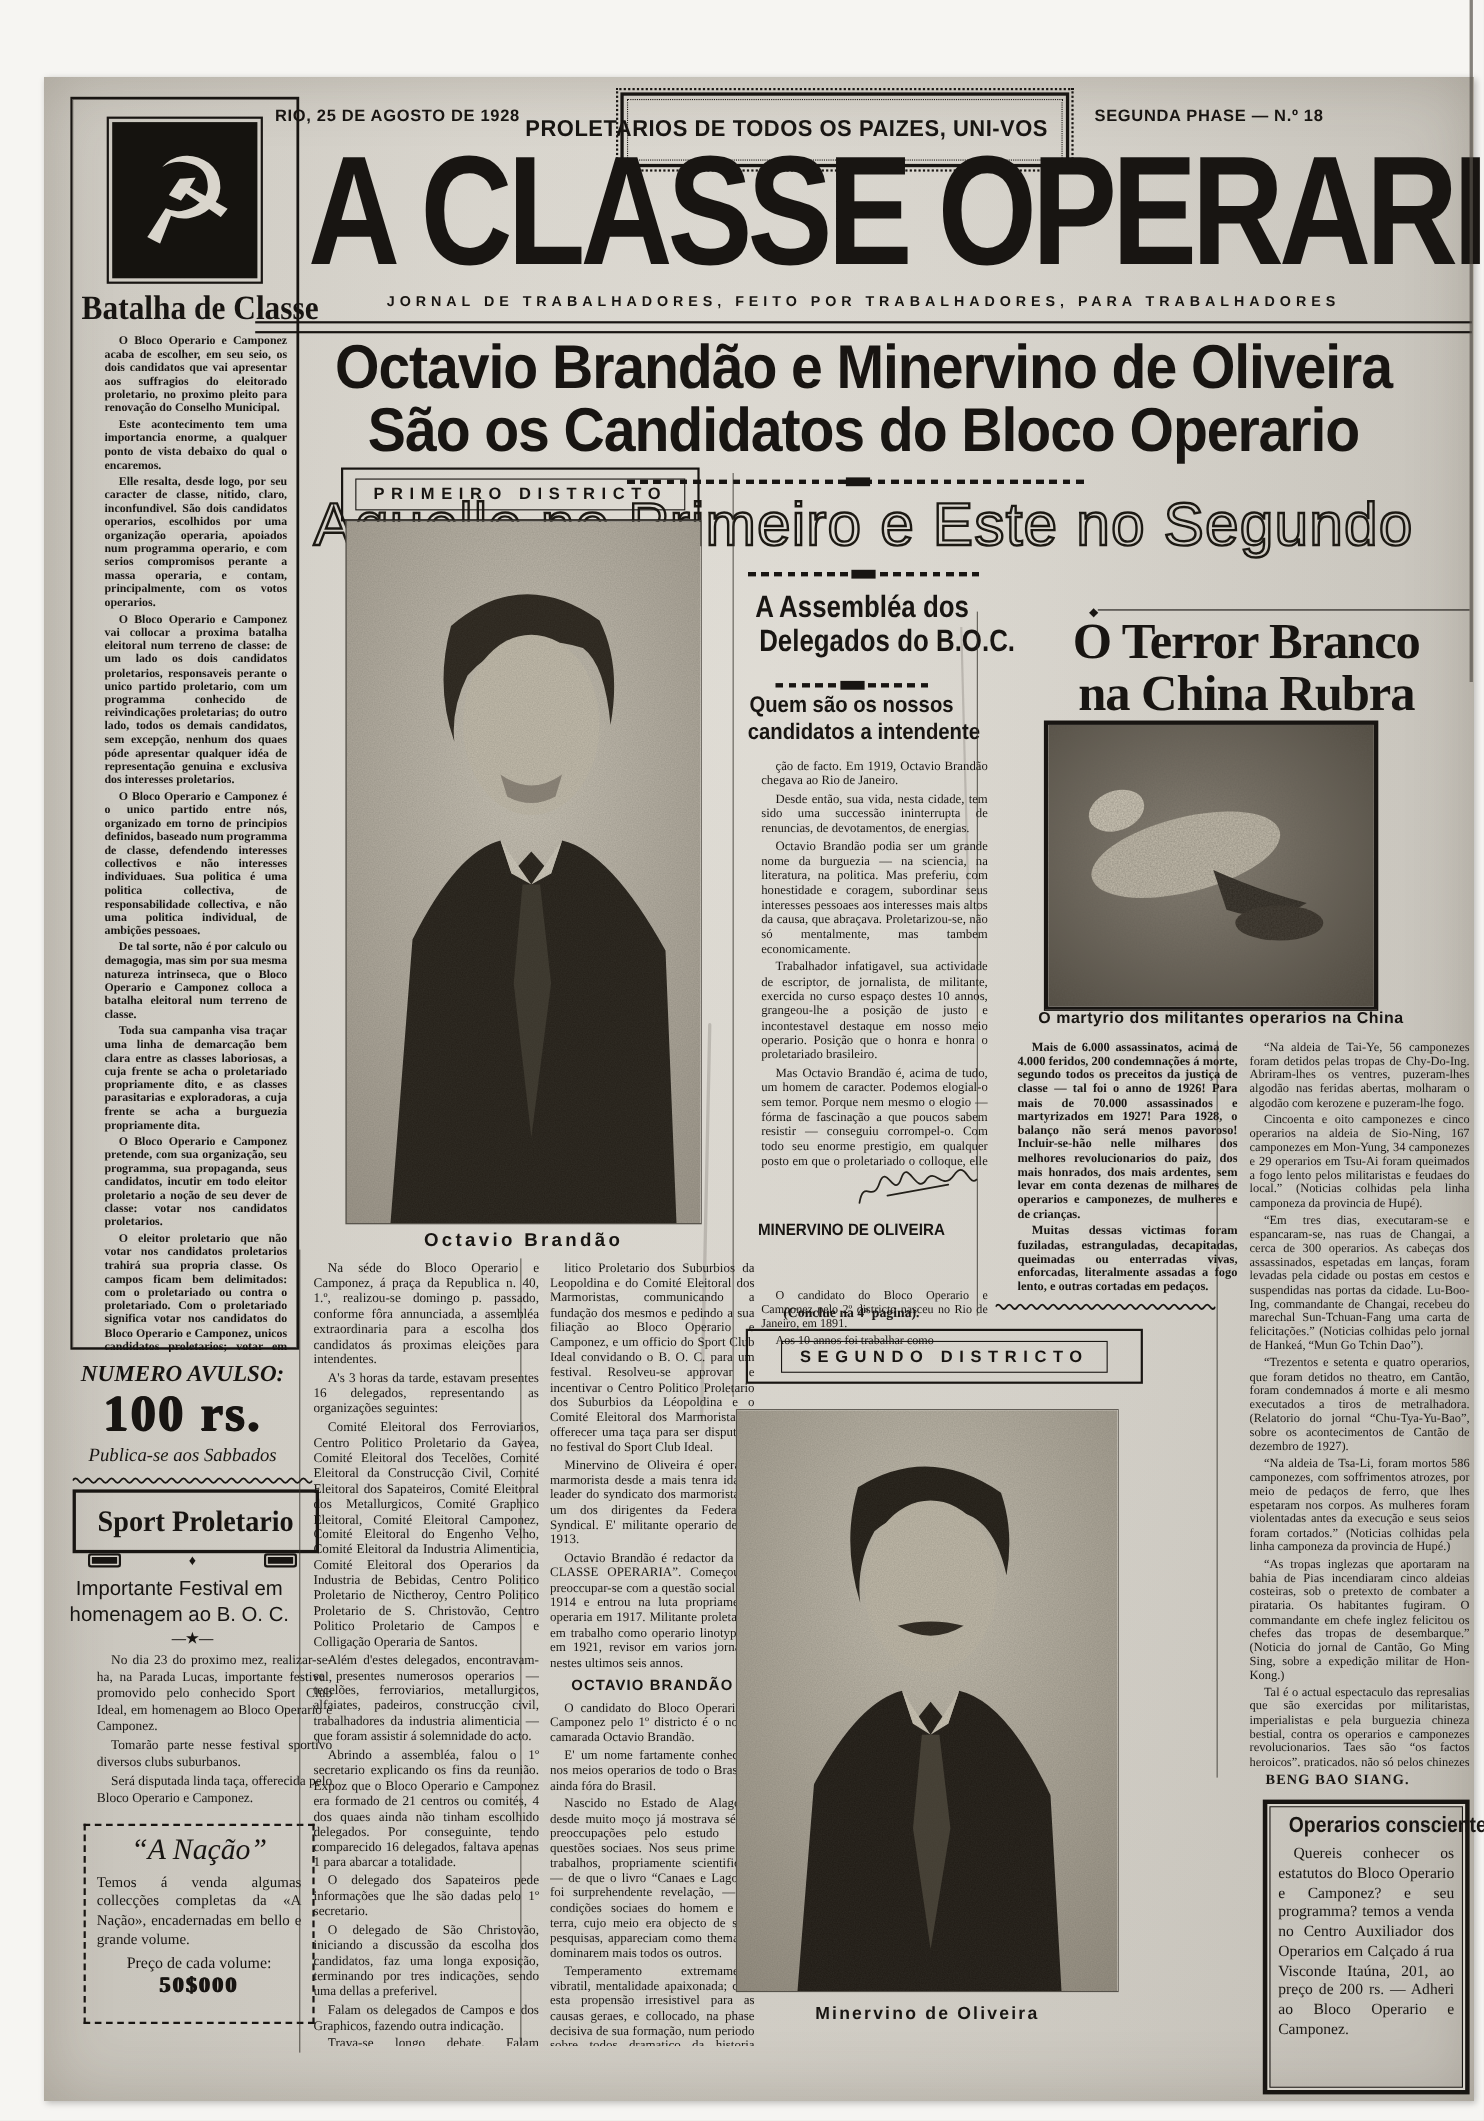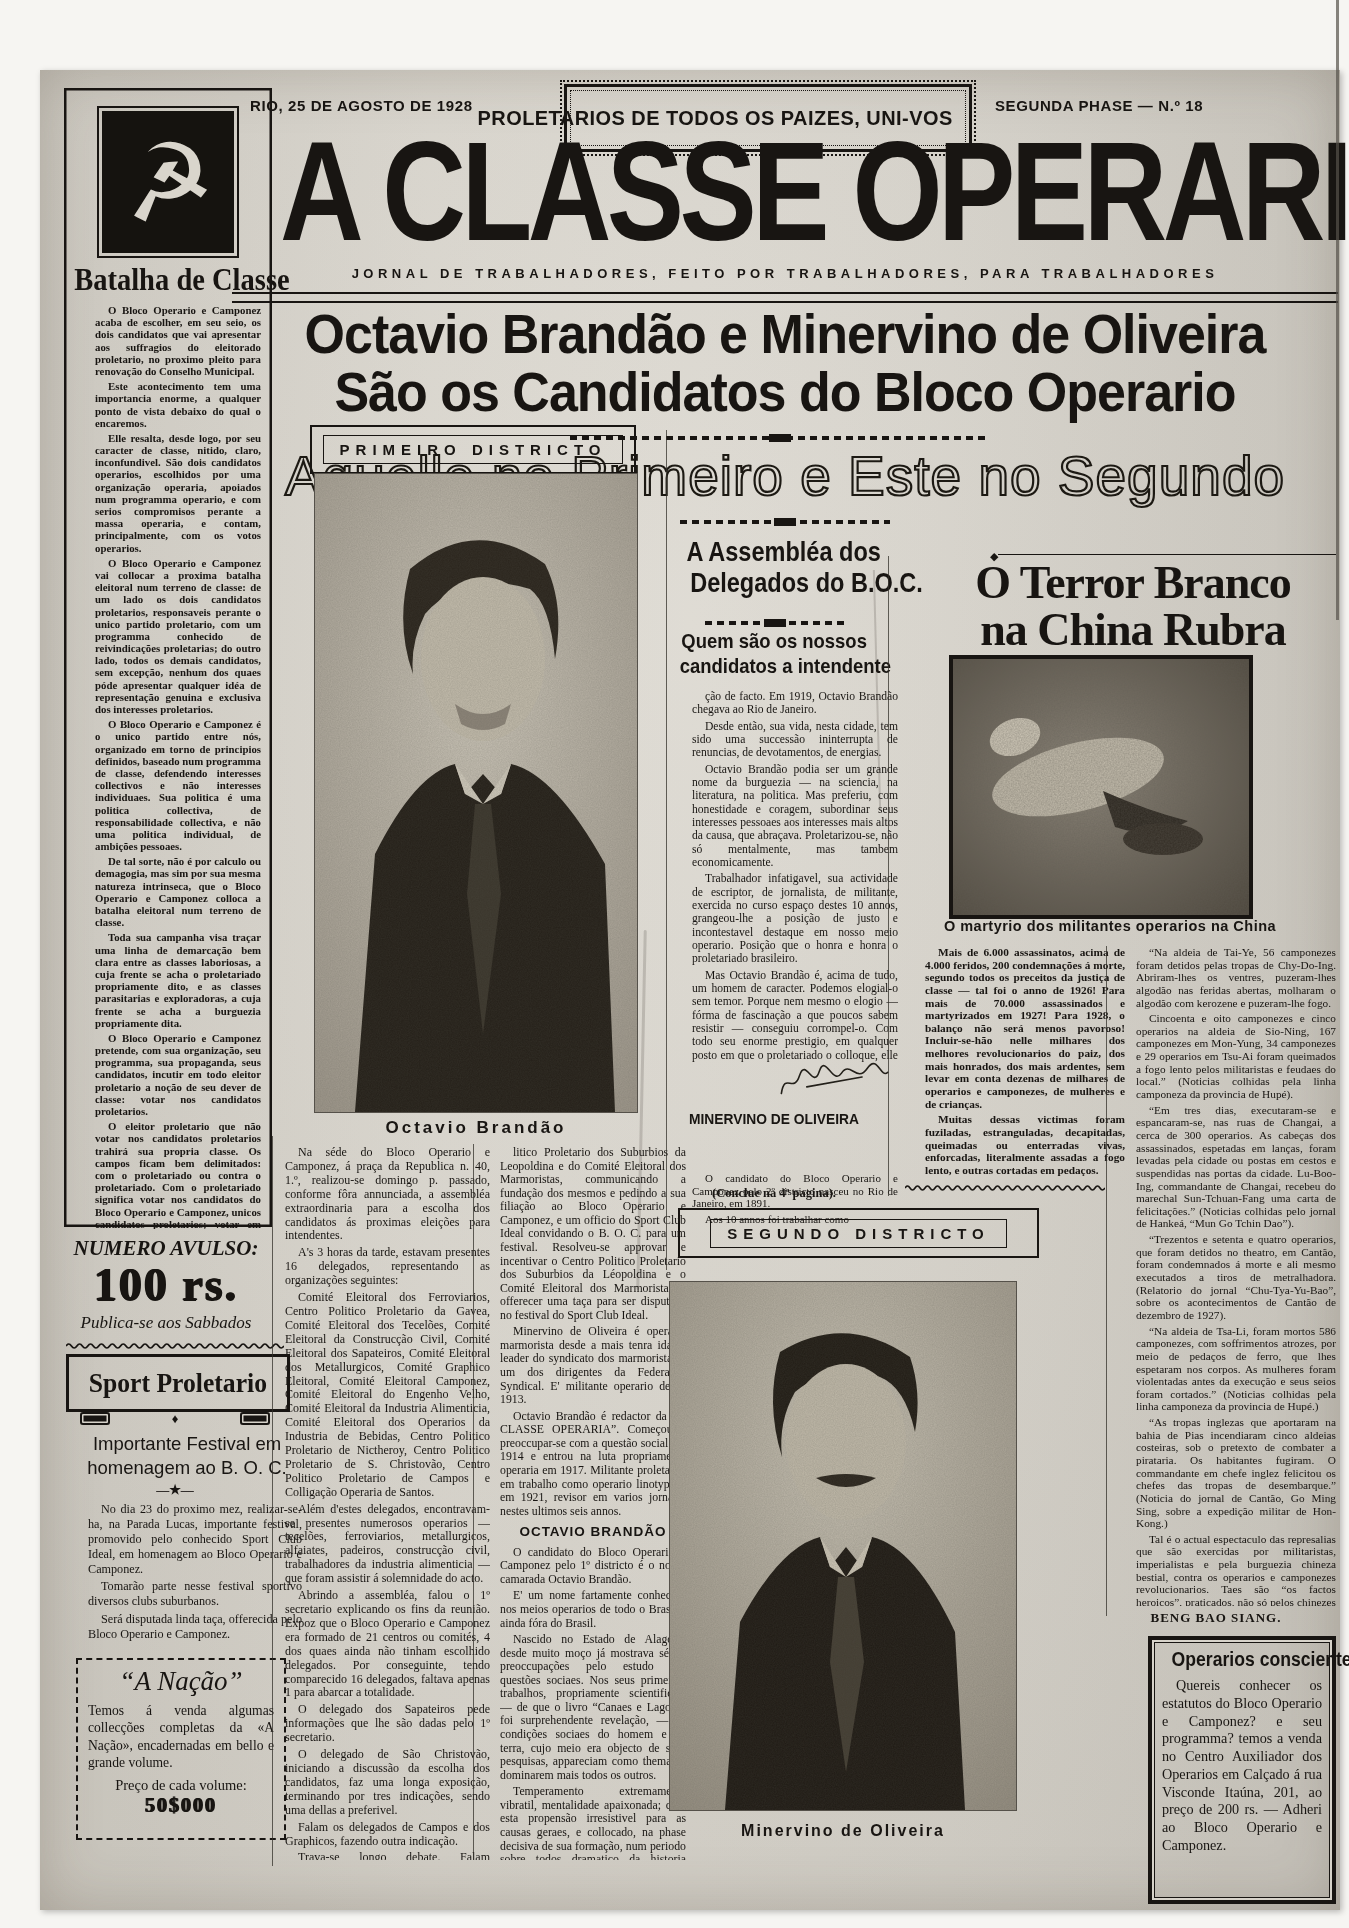--- a/index.html
+++ b/index.html
@@ -52,21 +52,21 @@
   #numero{left:20px;top:1166px;width:212px;text-align:center;}
   #numero .lbl{font-style:italic;font-weight:bold;font-size:21px;}
   #numero .price{font-size:46px;font-weight:bold;letter-spacing:2px;line-height:1.05;
      text-shadow:.8px 0 currentColor,-.8px 0 currentColor,0 .5px currentColor;}
   #numero .pub{font-style:italic;font-size:17px;margin-top:4px;}
   #sport-box{left:26px;top:1284px;width:218px;height:52px;border:3px solid #181512;display:flex;align-items:center;justify-content:center;}
   #sport-box span{font-weight:bold;font-size:27px;white-space:nowrap;transform:scaleX(.95);}
   #sport-orn{left:26px;top:1342px;width:218px;display:flex;justify-content:space-between;padding:0 14px;box-sizing:border-box;align-items:center;}
   #sport-orn .pill{width:30px;height:13px;background:#181512;border-radius:3px;box-shadow:inset 0 0 0 2px #181512, inset 0 0 0 3.5px #d7d3ca;}
   #sport-orn .dia{font-size:13px;line-height:1;}
-  #sport-sub{left:36px;top:1362px;width:222px;text-align:center;font-family:"Liberation Sans",sans-serif;font-size:18.5px;line-height:1.3;}
+  #sport-sub{left:12px;top:1362px;width:222px;text-align:center;font-family:"Liberation Sans",sans-serif;font-size:18.5px;line-height:1.3;}
   #sport-star{left:24px;top:1412px;width:222px;text-align:center;font-size:13px;font-weight:bold;}
   #sport-text{left:28px;top:1432px;width:214px;height:150px;font-size:12.2px;line-height:1.22;}
   #nacao-box{left:36px;top:1588px;width:210px;height:182px;border:2.5px dashed #181512;box-sizing:border-box;padding:6px 10px;}
   #nacao-title{font-style:italic;font-size:27px;text-align:center;margin-bottom:5px;}
   #nacao-body{font-size:13.6px;line-height:1.28;text-align:justify;}
   #nacao-pl{font-size:14.5px;text-align:center;margin-top:5px;}
   #nacao-price{font-size:20px;font-weight:bold;text-align:center;letter-spacing:2px;
      text-shadow:.7px 0 currentColor,-.7px 0 currentColor;}
 
   

